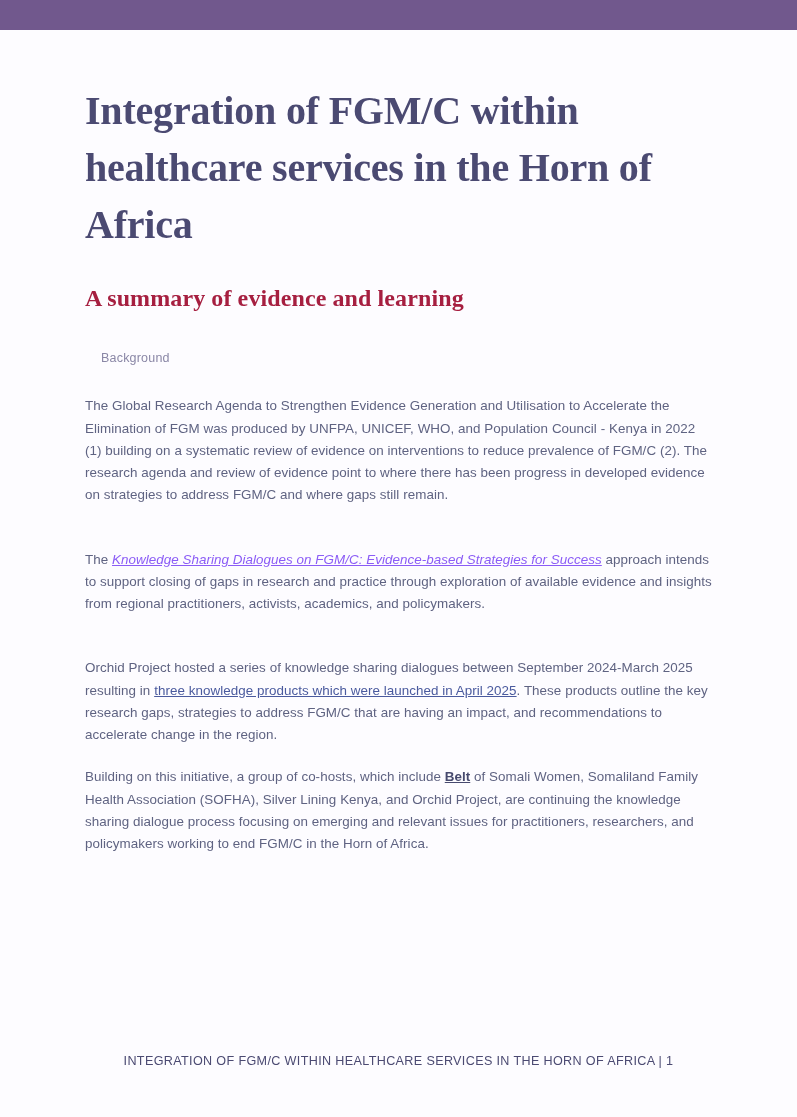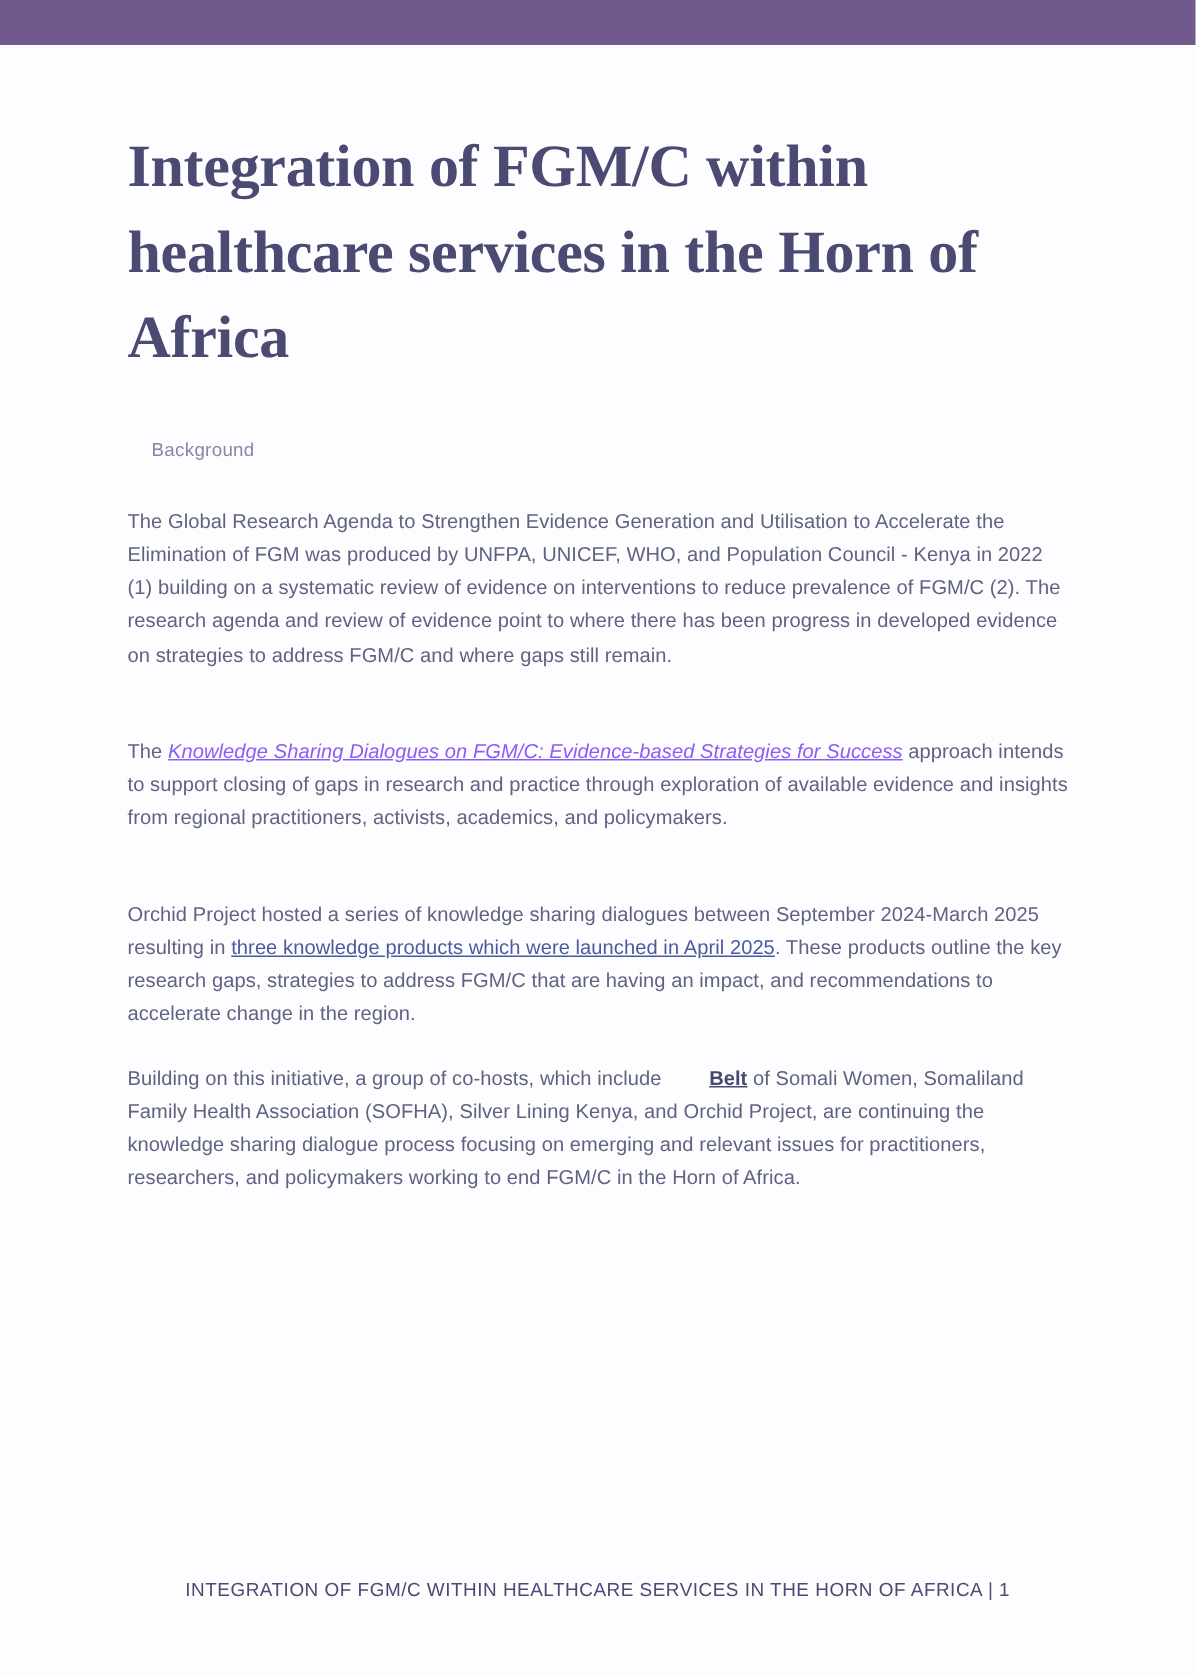--- a/index.html
+++ b/index.html
@@ -88,21 +88,20 @@
   }
   .link-italic {
     color: #8b5cf6;
     text-decoration: underline;
     font-style: italic;
   }
   .link-bold {
     color: #474a6e;
     text-decoration: underline;
     font-weight: bold;
-    margin-left: 28px;
   }
   .footer {
     position: absolute;
     left: 0;
     bottom: 48px;
     width: 797px;
     text-align: center;
   }
   .footer-text {
     display: inline-block;
@@ -117,20 +116,21 @@
 <body>
 
 <div class="page">
 
   <div class="header-bar"></div>
 
   <div class="content">
 
     <h1 class="title"> Integration of FGM/C within healthcare services in the Horn of Africa</h1>
 
+    <h2 class="subtitle">A summary of evidence and learning</h2>
 
     <div class="section-label">Background</div>
 
     <div class="body-block">
 
       <p class="para">The Global Research Agenda to Strengthen Evidence Generation and Utilisation to Accelerate the Elimination of FGM was produced by UNFPA, UNICEF, WHO, and Population Council - Kenya in 2022 (1) building on a systematic review of evidence on interventions to reduce prevalence of FGM/C (2). The research agenda and review of evidence point to where there has been progress in developed evidence on strategies to address FGM/C and where gaps still remain.</p>
 
       <p class="para gap-large"><span>The </span><a class="link-italic" href="#">Knowledge Sharing Dialogues on FGM/C: Evidence-based Strategies for Success</a><span> approach intends to support closing of gaps in research and practice through exploration of available evidence and insights from regional practitioners, activists, academics, and policymakers.</span></p>
 
       <p class="para gap-large"><span>Orchid Project hosted a series of knowledge sharing dialogues between September 2024-March 2025 resulting in </span><a class="link" href="#">three knowledge products which were launched in April 2025</a><span>. These products outline the key research gaps, strategies to address FGM/C that are having an impact, and recommendations to accelerate change in the region.</span></p>

